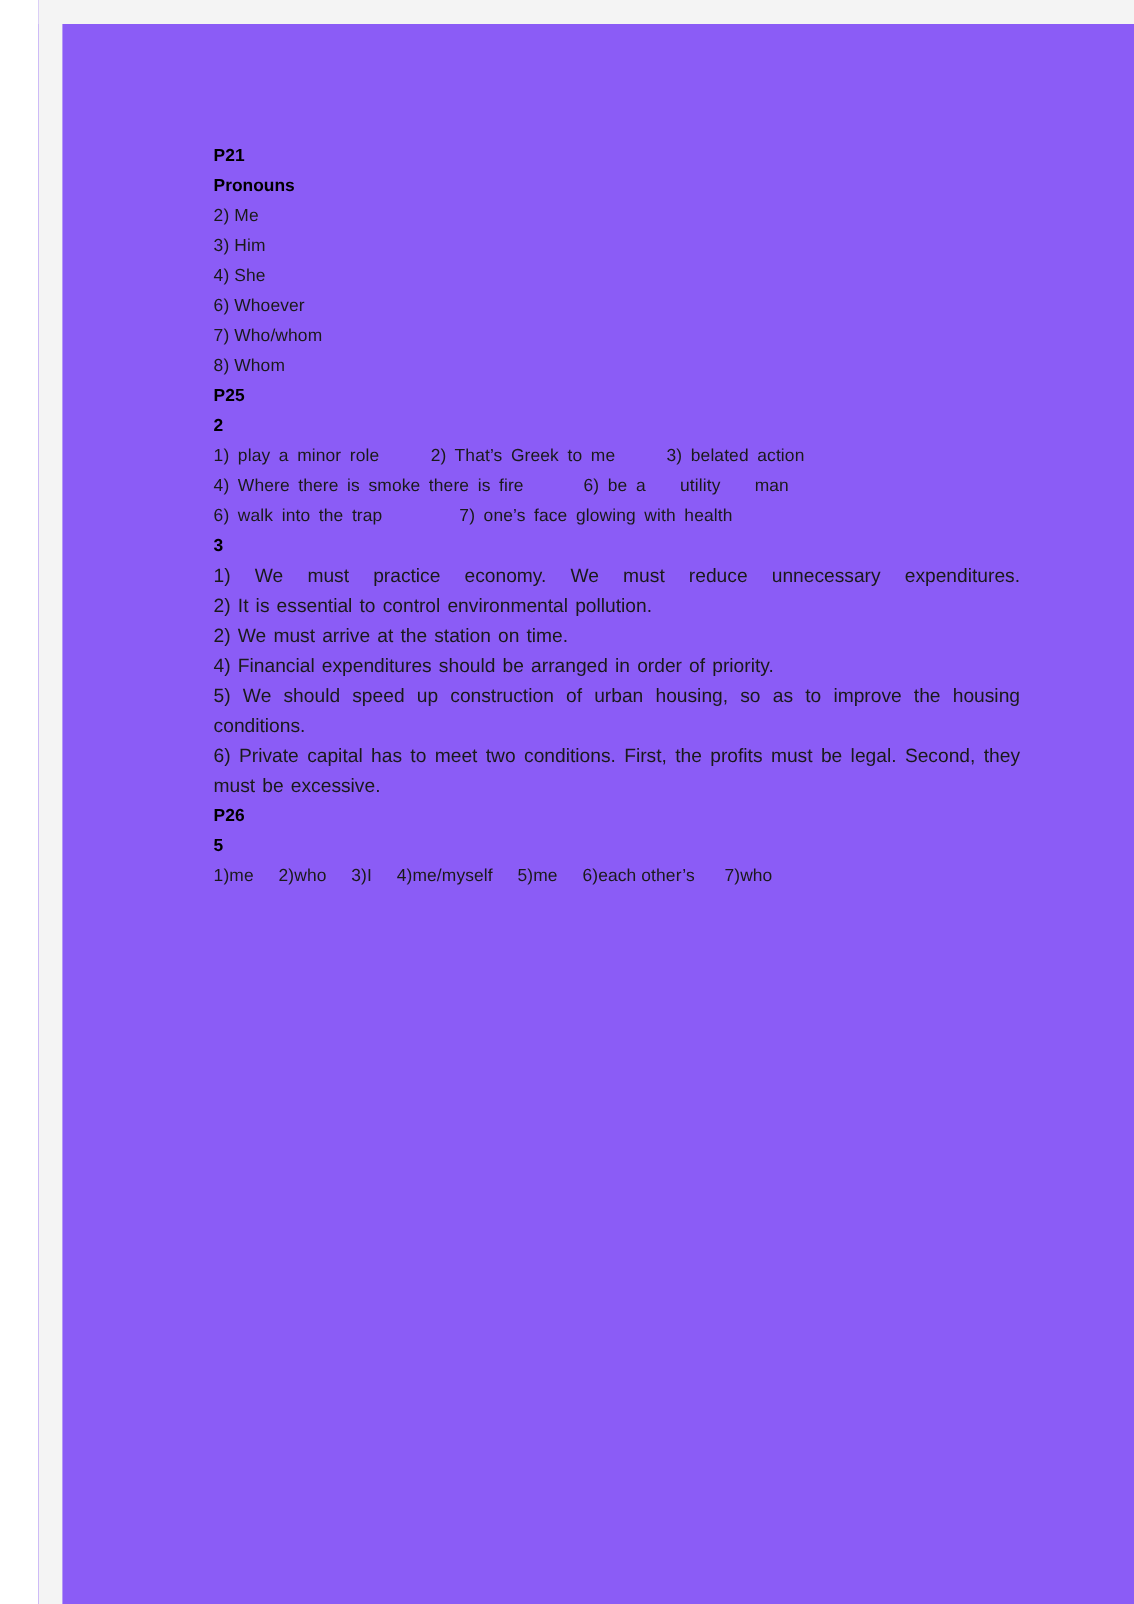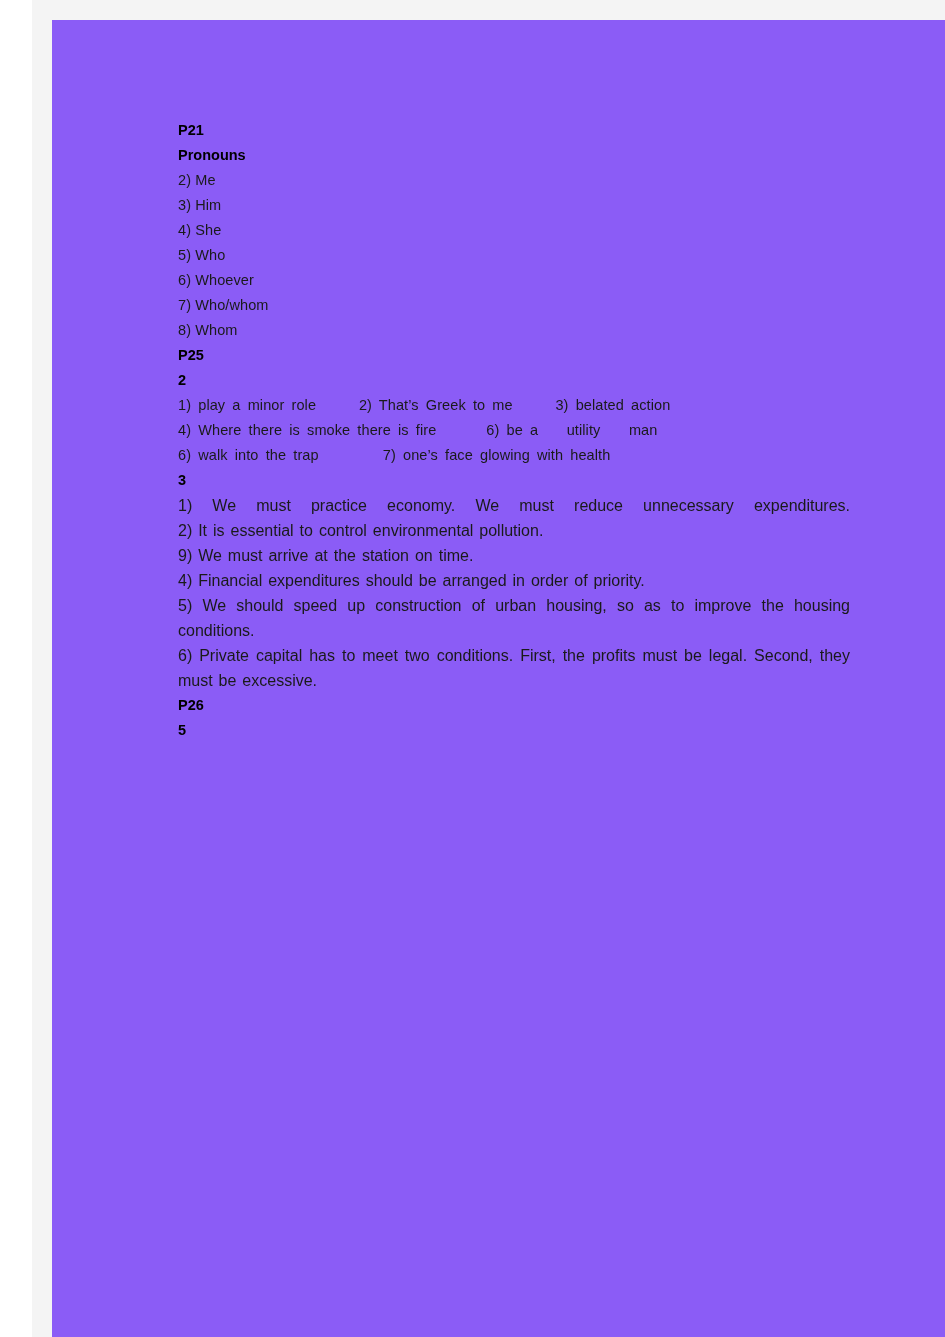--- a/index.html
+++ b/index.html
@@ -83,39 +83,39 @@
   <div class="scan-edge-left"></div>
 
   <div class="content">
 
     <div class="heading">P21</div>
     <div class="heading">Pronouns</div>
 
     <div class="line">2) Me</div>
     <div class="line">3) Him</div>
     <div class="line">4) She</div>
-    <div class="line">5) Who</div>
     <div class="line">6) Whoever</div>
     <div class="line">7) Who/whom</div>
     <div class="line">8) Whom</div>
 
     <div class="heading">P25</div>
     <div class="heading">2</div>
 
     <div class="line spaced">1) play a minor role      2) That’s Greek to me      3) belated action</div>
     <div class="line spaced">4) Where there is smoke there is fire       6) be a    utility    man</div>
     <div class="line spaced">6) walk into the trap         7) one’s face glowing with health</div>
 
     <div class="heading">3</div>
 
     <p class="para justify-full">1) We must practice economy. We must reduce unnecessary expenditures.</p>
     <p class="para">2) It is essential to control environmental pollution.</p>
-    <p class="para">9) We must arrive at the station on time.</p>
+    <p class="para">2) We must arrive at the station on time.</p>
     <p class="para">4) Financial expenditures should be arranged in order of priority.</p>
     <p class="para justify-full">5) We should speed up construction of urban housing, so as to improve the housing conditions.</p>
     <p class="para para-wrap">6) Private capital has to meet two conditions. First, the profits must be legal. Second, they must be excessive.</p>
 
     <div class="heading">P26</div>
     <div class="heading">5</div>
 
+    <div class="line">1)me     2)who     3)I     4)me/myself     5)me     6)each other’s      7)who</div>
 
   </div>
 </div>
 
 </body></html>

